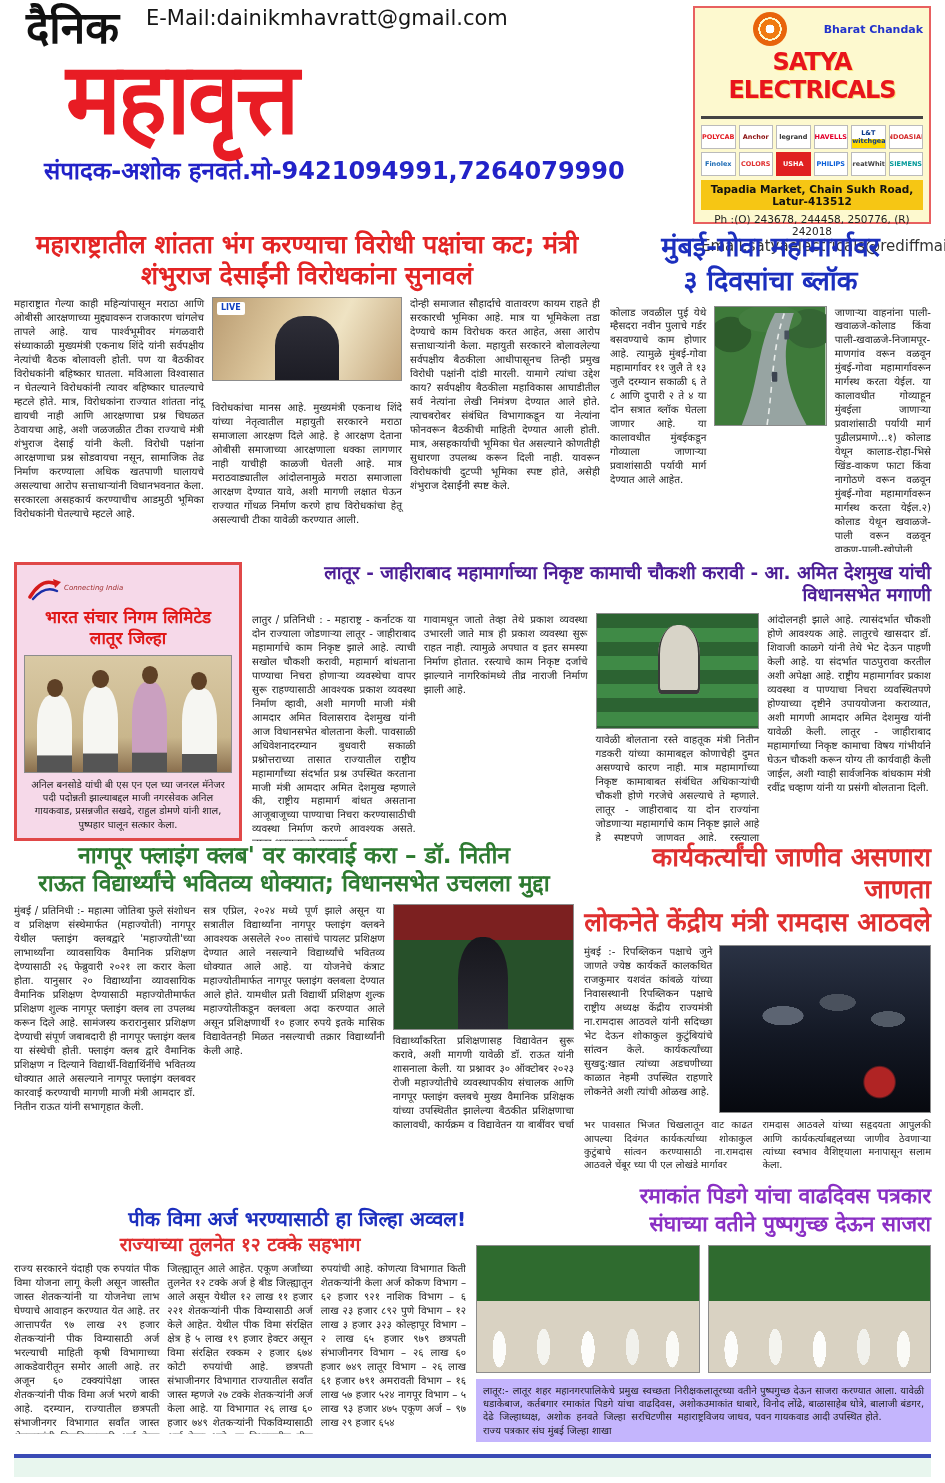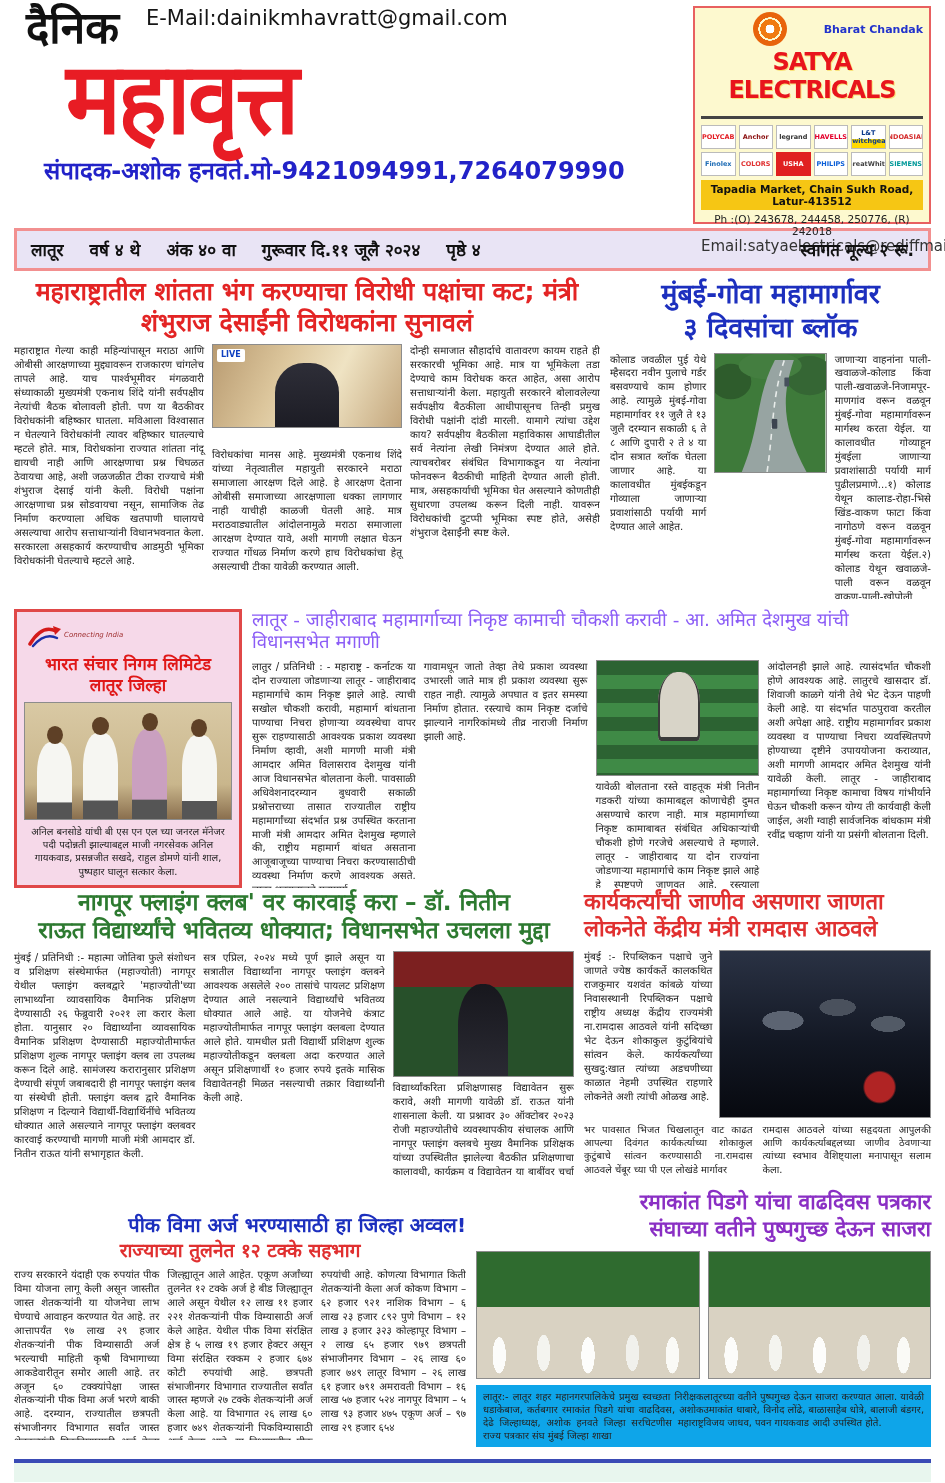--- a/index.html
+++ b/index.html
@@ -65,38 +65,38 @@
   .row2 { margin-top:10px; }
   .bsnl-box { width:228px; border:3px solid #e04848; background:#f6d9e9; padding:6px 7px; text-align:center; }
   .bsnl-logo { height:34px; display:flex; flex-direction:row; align-items:center; }
   .bsnl-tag { font-size:7px; font-style:italic; color:#a03030; }
   .bsnl-title { color:#e01818; font-weight:bold; font-size:17px; line-height:1.25; margin-top:2px; }
   .ph-bsnl { height:118px; margin:6px 0 5px 0; background:linear-gradient(#d9c9a4,#c9b68c 70%,#8a6f4e); }
   .pfig { position:absolute; bottom:0; width:17%; height:66%; background:linear-gradient(#f6f6f2 0 78%,#555 79% 100%); border-radius:40% 40% 0 0; }
   .pfig::before { content:""; position:absolute; top:-16px; left:28%; width:46%; height:18px; border-radius:50%; background:#5e4026; }
   .bsnl-caption { font-size:9.8px; line-height:1.35; color:#222; text-align:center; }
   .article3 { flex:1; }
-  .a3-headline { color:#8b5cf6; font-weight:normal; font-size:18.5px; text-align:left; line-height:1.2; }
+  .a3-headline { color:#4c1d95; font-weight:bold; font-size:18.5px; text-align:right; line-height:1.2; }
   .a3-body { margin-top:7px; height:228px; overflow:hidden; }
   .ph-a3 { height:116px; margin-bottom:4px;
            background:repeating-linear-gradient(180deg,#2c6332 0 14px,#3f8a46 14px 28px); }
   .ph-a3::after { content:""; position:absolute; left:38%; top:10%; width:26%; height:60%;
                   background:#d8d4c8; border-radius:45% 45% 8% 8%; box-shadow:0 -2px 0 2px #3a3a3a inset; }
 
   
   .row3 { margin-top:0; }
   .article4 { width:560px; }
   .a4-headline { color:#2d7a30; font-weight:bold; font-size:23px; line-height:1.22; text-align:center; }
   .a4-body { margin-top:7px; height:226px; overflow:hidden; }
   .ph-a4 { height:126px; margin-bottom:4px;
            background:linear-gradient(180deg,#7c2020 0 28%,#27502a 28% 100%); }
   .ph-a4::after { content:""; position:absolute; left:36%; top:26%; width:28%; height:74%;
                   background:linear-gradient(#17171d,#2a2a33); border-radius:45% 45% 0 0; }
   .article5 { flex:1; }
-  .a5-headline { color:#e03030; font-weight:bold; font-size:22px; line-height:1.25; text-align:left; }
+  .a5-headline { color:#e03030; font-weight:bold; font-size:26px; line-height:1.25; text-align:right; }
   .a5-body { display:flex; gap:7px; margin-top:7px; }
   .a5-body .bcol { flex:0 0 37%; }
   .ph-a5 { flex:1; height:168px;
            background:radial-gradient(circle at 76% 82%, #b02424 0 7%, rgba(0,0,0,0) 8%),
                       radial-gradient(ellipse 34px 16px at 30% 42%, #5c6472 0 60%, rgba(0,0,0,0) 61%),
                       radial-gradient(ellipse 30px 14px at 56% 34%, #4a515d 0 60%, rgba(0,0,0,0) 61%),
                       radial-gradient(ellipse 28px 13px at 80% 44%, #525a66 0 60%, rgba(0,0,0,0) 61%),
                       linear-gradient(180deg,#2a3244 0%,#131824 55%,#07090f 100%); }
   .a5-caption { display:flex; gap:10px; margin-top:5px; font-size:9.8px; line-height:1.35; color:#222; }
   .a5-caption .cap { flex:1; text-align:justify; }
@@ -110,21 +110,21 @@
   .article7 { flex:1; }
   .a7-headline { color:#8a2fc4; font-weight:bold; font-size:21px; line-height:1.3; text-align:right; }
   .a7-photos { display:flex; gap:8px; margin-top:7px; }
   .ph-a7 { flex:1; height:128px;
            background:radial-gradient(ellipse 11px 30px at 10% 82%, #fcfcfa 0 60%, rgba(0,0,0,0) 61%),
                       radial-gradient(ellipse 11px 30px at 30% 80%, #f4f4ef 0 60%, rgba(0,0,0,0) 61%),
                       radial-gradient(ellipse 11px 30px at 50% 82%, #fdfdfb 0 60%, rgba(0,0,0,0) 61%),
                       radial-gradient(ellipse 11px 30px at 70% 80%, #f1f1ec 0 60%, rgba(0,0,0,0) 61%),
                       radial-gradient(ellipse 11px 30px at 88% 82%, #fafaf6 0 60%, rgba(0,0,0,0) 61%),
                       linear-gradient(180deg,#2f6b2f 0 44%,#d9d2c2 44% 100%); }
-  .a7-caption { margin-top:6px; background:#0ea5e9; padding:5px 7px; display:flex; 
+  .a7-caption { margin-top:6px; background:#c4b5fd; padding:5px 7px; display:flex; 
                 font-size:9.8px; line-height:1.35; color:#222; }
   .a7-caption .cap { flex:1; text-align:justify; }
 
   
   .footer { margin-top:12px; border-top:4px solid #3a4bb5; background:#e8f6ee; text-align:center;
             padding:9px 0 10px 0; font-size:21px; font-weight:bold; color:#111; }
 </style>
 </head>
 <body>
 
@@ -159,29 +159,20 @@
         <span class="brand b9">PHILIPS</span>
         <span class="brand b10">GreatWhite</span>
         <span class="brand b11">SIEMENS</span>
       </div>
       <div class="ad-address">Tapadia Market, Chain Sukh Road, Latur-413512</div>
       <div class="ad-phone">Ph :(O) 243678, 244458, 250776, (R) 242018</div>
       <div class="ad-email2">Email:satyaelectricals@rediffmail.com</div>
     </div>
   </div>
 
-  <div class="dateline">
-    <span>लातूर</span>
-    <span>वर्ष ४ थे</span>
-    <span>अंक ४० वा</span>
-    <span>गुरूवार दि.११ जूलै २०२४</span>
-    <span>पृष्ठे ४</span>
-    <span class="spacer"></span>
-    <span>स्वागत मूल्य २ रू.</span>
-  </div>
 
   <div class="row row1">
     <div class="article1">
       <div class="a1-headline">महाराष्ट्रातील शांतता भंग करण्याचा विरोधी पक्षांचा कट; मंत्री शंभुराज देसाईंनी विरोधकांना सुनावलं</div>
       <div class="bcols a1-body">
         <div class="bcol">महाराष्ट्रात गेल्या काही महिन्यांपासून मराठा आणि ओबीसी आरक्षणाच्या मुद्द्यावरून राजकारण चांगलेच तापले आहे. याच पार्श्वभूमीवर मंगळवारी संध्याकाळी मुख्यमंत्री एकनाथ शिंदे यांनी सर्वपक्षीय नेत्यांची बैठक बोलावली होती. पण या बैठकीवर विरोधकांनी बहिष्कार घातला. मविआला विश्वासात न घेतल्याने विरोधकांनी त्यावर बहिष्कार घातल्याचे म्हटले होते. मात्र, विरोधकांना राज्यात शांतता नांदू द्यायची नाही आणि आरक्षणाचा प्रश्न चिघळत ठेवायचा आहे, अशी जळजळीत टीका राज्याचे मंत्री शंभुराज देसाई यांनी केली. विरोधी पक्षांना आरक्षणाचा प्रश्न सोडवायचा नसून, सामाजिक तेढ निर्माण करण्याला अधिक खतपाणी घालायचे असल्याचा आरोप सत्ताधाऱ्यांनी विधानभवनात केला. सरकारला असहकार्य करण्याचीच आडमुठी भूमिका विरोधकांनी घेतल्याचे म्हटले आहे.</div>
         <div class="bcol">
           <div class="ph ph-a1">
             <span class="live-badge">LIVE</span>
           </div>

